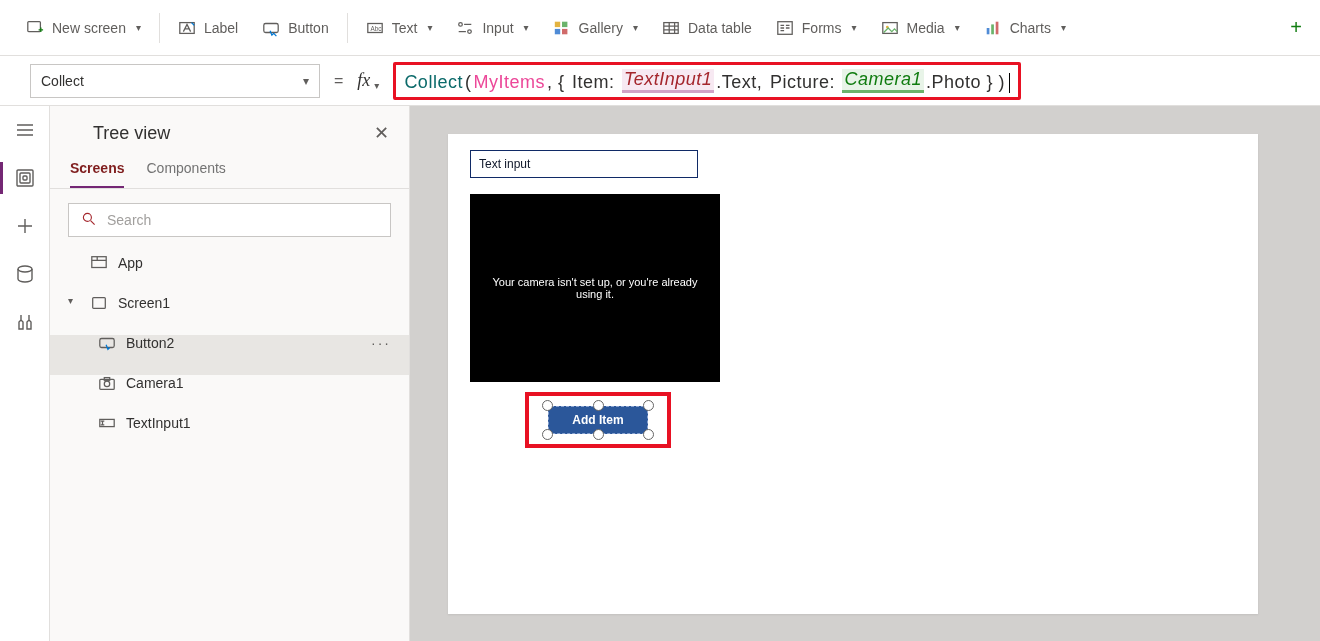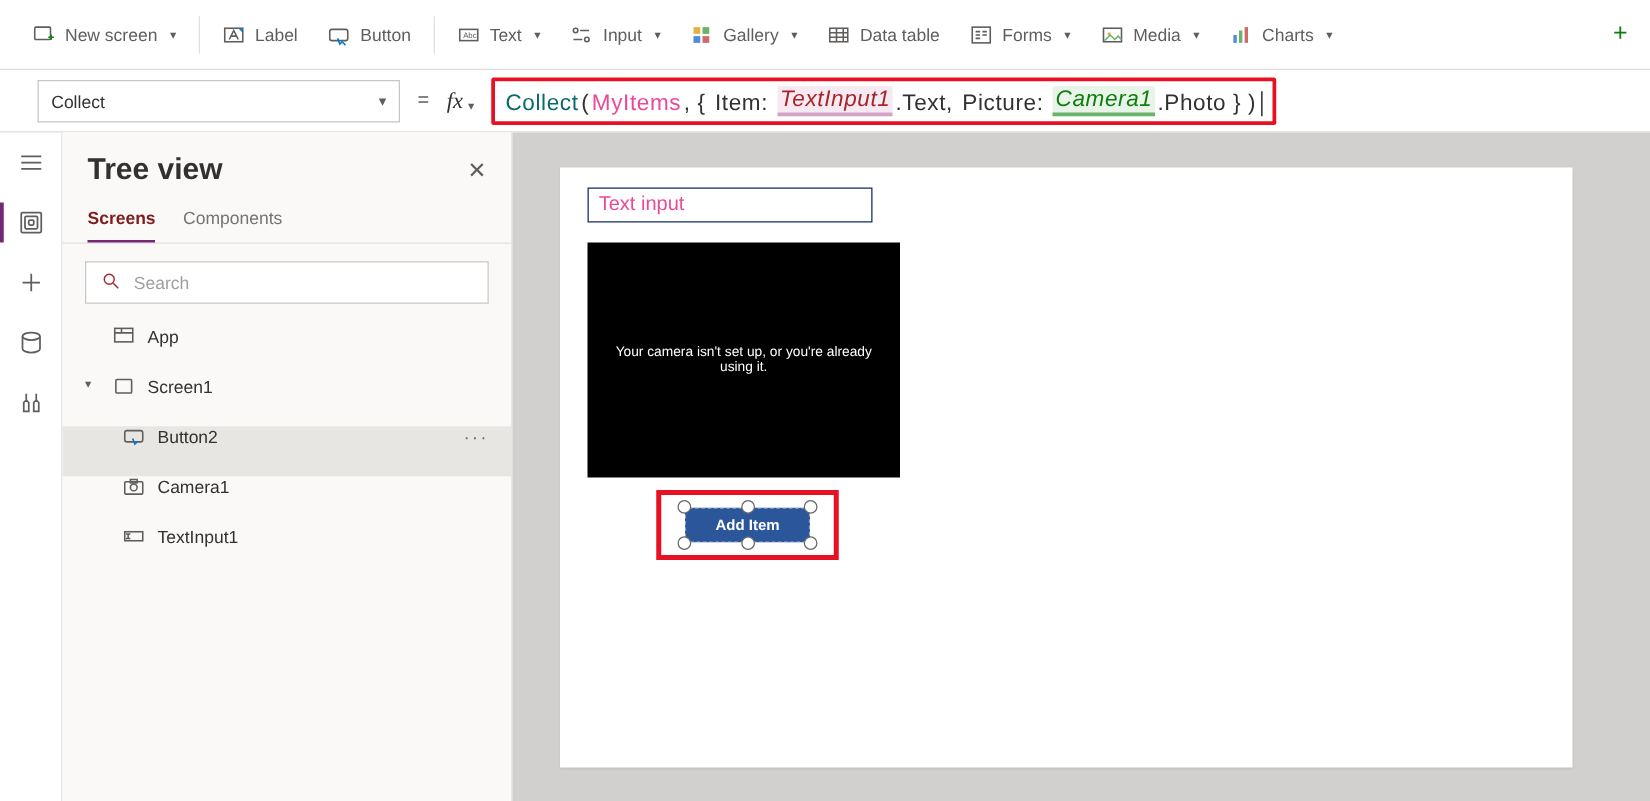--- a/index.html
+++ b/index.html
@@ -31,40 +31,40 @@
 
   
   .main { display:flex; height: calc(641px - 56px - 50px); }
   .leftrail { width:50px; border-right:1px solid #e1dfdd; display:flex; flex-direction:column; align-items:center; padding-top:14px; gap:28px; }
   .leftrail .ritem { width:20px; height:20px; color:#605e5c; cursor:pointer; display:flex; align-items:center; justify-content:center;}
   .leftrail .ritem.active { position:relative; }
   .leftrail .ritem.active::before { content:""; position:absolute; left:-15px; top:-6px; width:3px; height:32px; background:#742774; }
 
   .treepanel { width:360px; background:#faf9f8; border-right:1px solid #e1dfdd; display:flex; flex-direction:column; }
   .tp-head { display:flex; align-items:center; justify-content:space-between; padding:16px 20px 10px 20px; }
-  .tp-title { font-size:24px; font-weight:700; }
+  .tp-title { font-size:18px; font-weight:400;margin-left:23px; }
   .tp-close { font-size:18px; color:#605e5c; font-weight:300; cursor:pointer; }
   .tp-tabs { display:flex; gap:22px; padding:0 20px; border-bottom:1px solid #e1dfdd; }
   .tp-tab { padding:6px 0 10px 0; font-size:14px; color:#737373; cursor:pointer; }
   .tp-tab.active { color:#7f1d1d; font-weight:600; border-bottom:2px solid #742774; }
   .tp-search { margin:14px 18px; height:34px; border:1px solid #c8c6c4; background:#fff; display:flex; align-items:center; gap:10px; padding:0 12px; color:#a19f9d; }
   .tp-search svg { width:16px; height:16px; }
   .tree { padding:4px 0; }
   .tree-row { display:flex; align-items:flex-start; gap:10px; height:40px; padding:0 18px; cursor:pointer; }
   .tree-row.indent1 { padding-left: 18px; }
   .tree-row.indent2 { padding-left: 48px; }
   .tree-row.sel { background:#e8e6e3; }
   .tree-row .dots { margin-left:auto; letter-spacing:2px; color:#605e5c; }
   .tree-row .chev { font-size:10px; color:#605e5c; width:12px; }
   .tree-row .ticon { width:18px; height:16px; display:flex; align-items:center; justify-content:center; color:#605e5c;}
 
   .canvas-area { flex:1; background:#d2d0ce; display:flex; align-items:flex-start; justify-content:flex-start; padding:28px 0 0 38px; }
   .canvas { width:810px; height:480px; background:#fff; position:relative; box-shadow:0 1px 2px rgba(0,0,0,.08);}
 
-  .textinput { position:absolute; left:22px; top:16px; width:228px; height:28px; border:1.5px solid #102a66; display:flex; align-items:center; padding:0 8px; font-size:16px; color:#ec4899; }
+  .textinput { position:absolute; left:22px; top:16px; width:228px; height:28px; border:1.5px solid #102a66; display:flex; align-items:center; padding:0 8px; font-size:12px; color:#0f172a; }
   .camera { position:absolute; left:22px; top:60px; width:250px; height:188px; background:#000; color:#fff; display:flex; align-items:center; justify-content:center; text-align:center; font-size:11px; padding:0 8px;}
   
   .btn-hl { position:absolute; left:77px; top:258px; width:146px; height:56px; border:4px solid #e81123; display:flex; align-items:center; justify-content:center;}
   .sel-wrap { position:relative; width:100px; height:28px; }
   .add-btn { width:100%; height:100%; background:#2b579a; color:#fff; border:1px dashed #8aa3d0; display:flex; align-items:center; justify-content:center; font-size:12px; font-weight:600; border-radius:3px;}
   .handle { position:absolute; width:11px; height:11px; background:#fff; border:1px solid #666; border-radius:50%; }
   .h-tl{top:-6px;left:-6px;} .h-tc{top:-6px;left:calc(50% - 5px);} .h-tr{top:-6px;right:-6px;}
   .h-bl{bottom:-6px;left:-6px;} .h-bc{bottom:-6px;left:calc(50% - 5px);} .h-br{bottom:-6px;right:-6px;}
 
   svg { stroke: currentColor; fill:none; stroke-width:1.4; }

